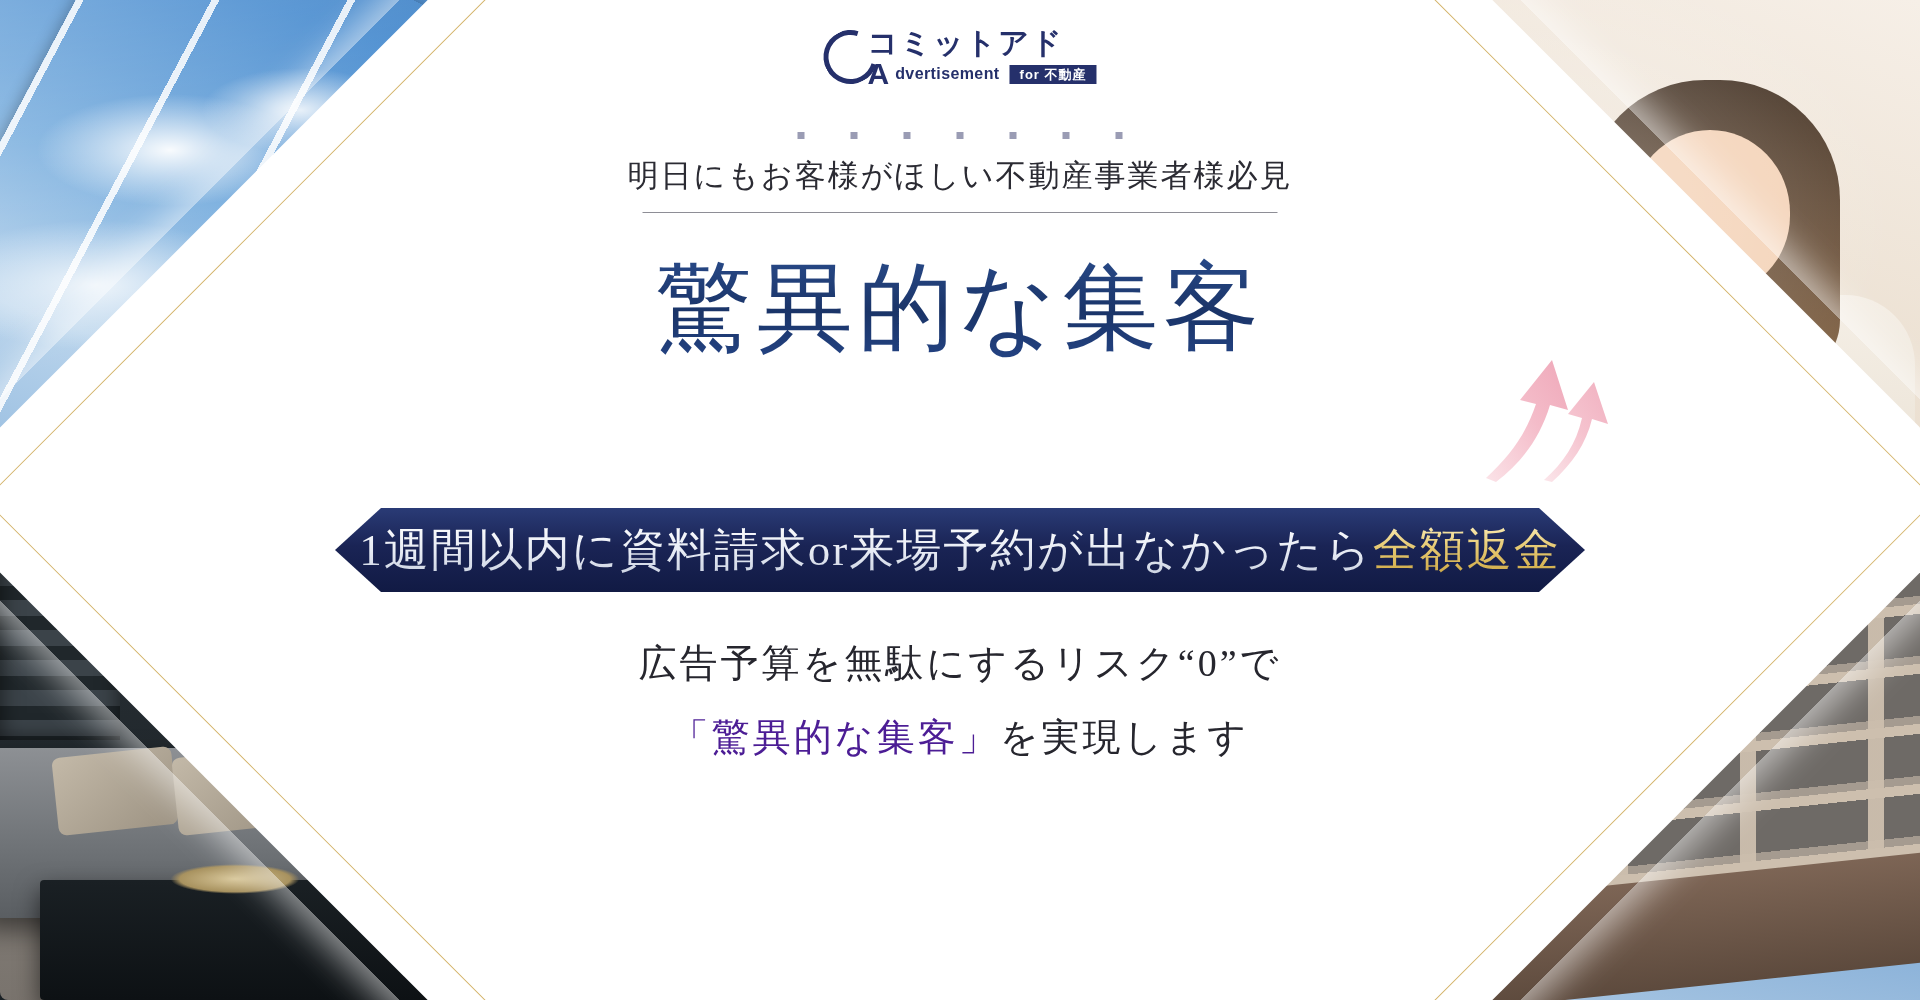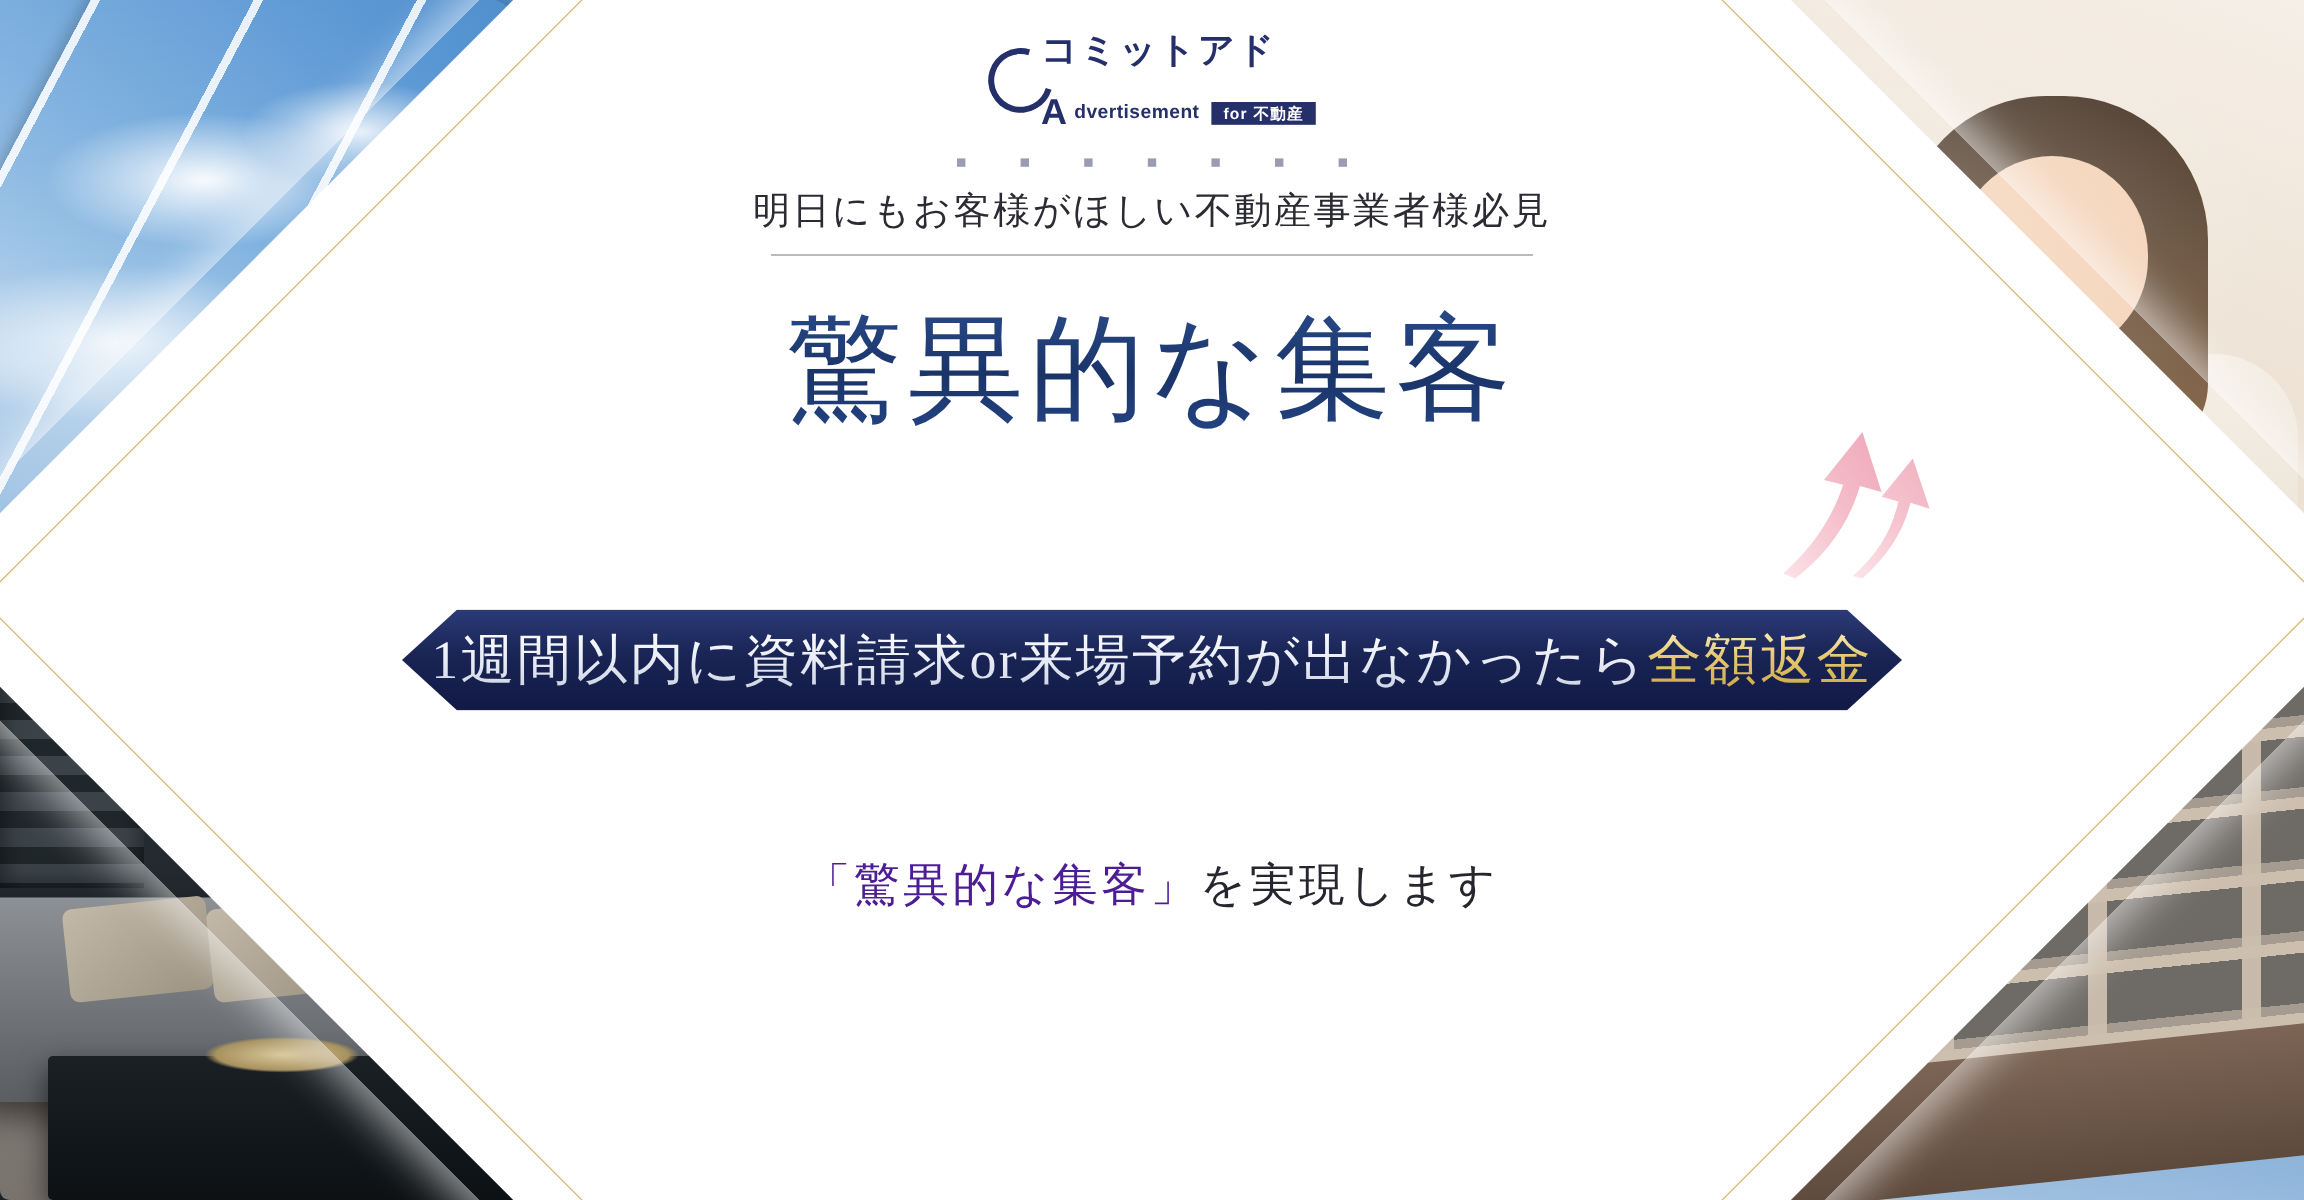--- a/index.html
+++ b/index.html
@@ -141,21 +141,21 @@
             transform:translate(-50%,-50%) rotate(45deg);
             box-shadow:0 0 34px 12px rgba(255,255,255,.55); pointer-events:none; }
 
   
   .content{ position:absolute; inset:0; z-index:6; }
 
   .logo{ position:absolute; left:50%; top:28px; transform:translateX(-50%);
          display:flex; align-items:center; gap:6px; }
   .logo .mark{ width:54px; height:54px; border:5px solid #25306b; border-radius:50%;
          border-right-color:transparent; transform:rotate(-28deg); }
-  .logo .words{ display:flex; flex-direction:column; line-height:1; margin-left:-16px;gap:20px; }
+  .logo .words{ display:flex; flex-direction:column; line-height:1; margin-left:-16px; }
   .logo .kana{ font-size:30px; font-weight:bold; color:#25306b; letter-spacing:2px; }
   .logo .row2{ display:flex; align-items:center; gap:10px; margin-top:4px; }
   .logo .big-a{ font-size:30px; font-weight:bold; color:#25306b; line-height:.8; margin-right:-4px; }
   .logo .adv{ font-size:16px; font-weight:bold; color:#25306b; letter-spacing:.4px; }
   .logo .badge{ background:#25306b; color:#ffffff; font-size:13px; font-weight:bold;
          padding:3px 10px; letter-spacing:1px; white-space:nowrap; }
 
   .dots{ position:absolute; left:50%; top:132px; transform:translateX(-50%);
          display:flex; gap:46px; }
   .dots i{ width:7px; height:7px; background:#9a9cb4; display:block; }
@@ -301,18 +301,19 @@
         <path d="M4 126 C28 104 44 82 54 52 L38 48 L70 8 L86 58 L68 53 C58 86 40 110 14 130 Z" fill="url(#pk1)"></path>
         <path d="M62 128 C82 110 94 92 100 66 L86 62 L112 30 L126 72 L110 67 C104 92 90 112 70 130 Z" fill="url(#pk1)" opacity=".9"></path>
       </svg>
     </div>
 
     <div class="ribbon">
       <span class="txt">1週間以内に資料請求or来場予約が出なかったら</span>
         <span class="txt gold">全額返金</span>
     </div>
 
+    <div class="lead lead-1">広告予算を無駄にするリスク“0”で</div>
     <div class="lead lead-2">
       <span class="accent">「驚異的な集客」</span><span>を実現します</span>
     </div>
 
   </div>
 </div>
 
 </body></html>

